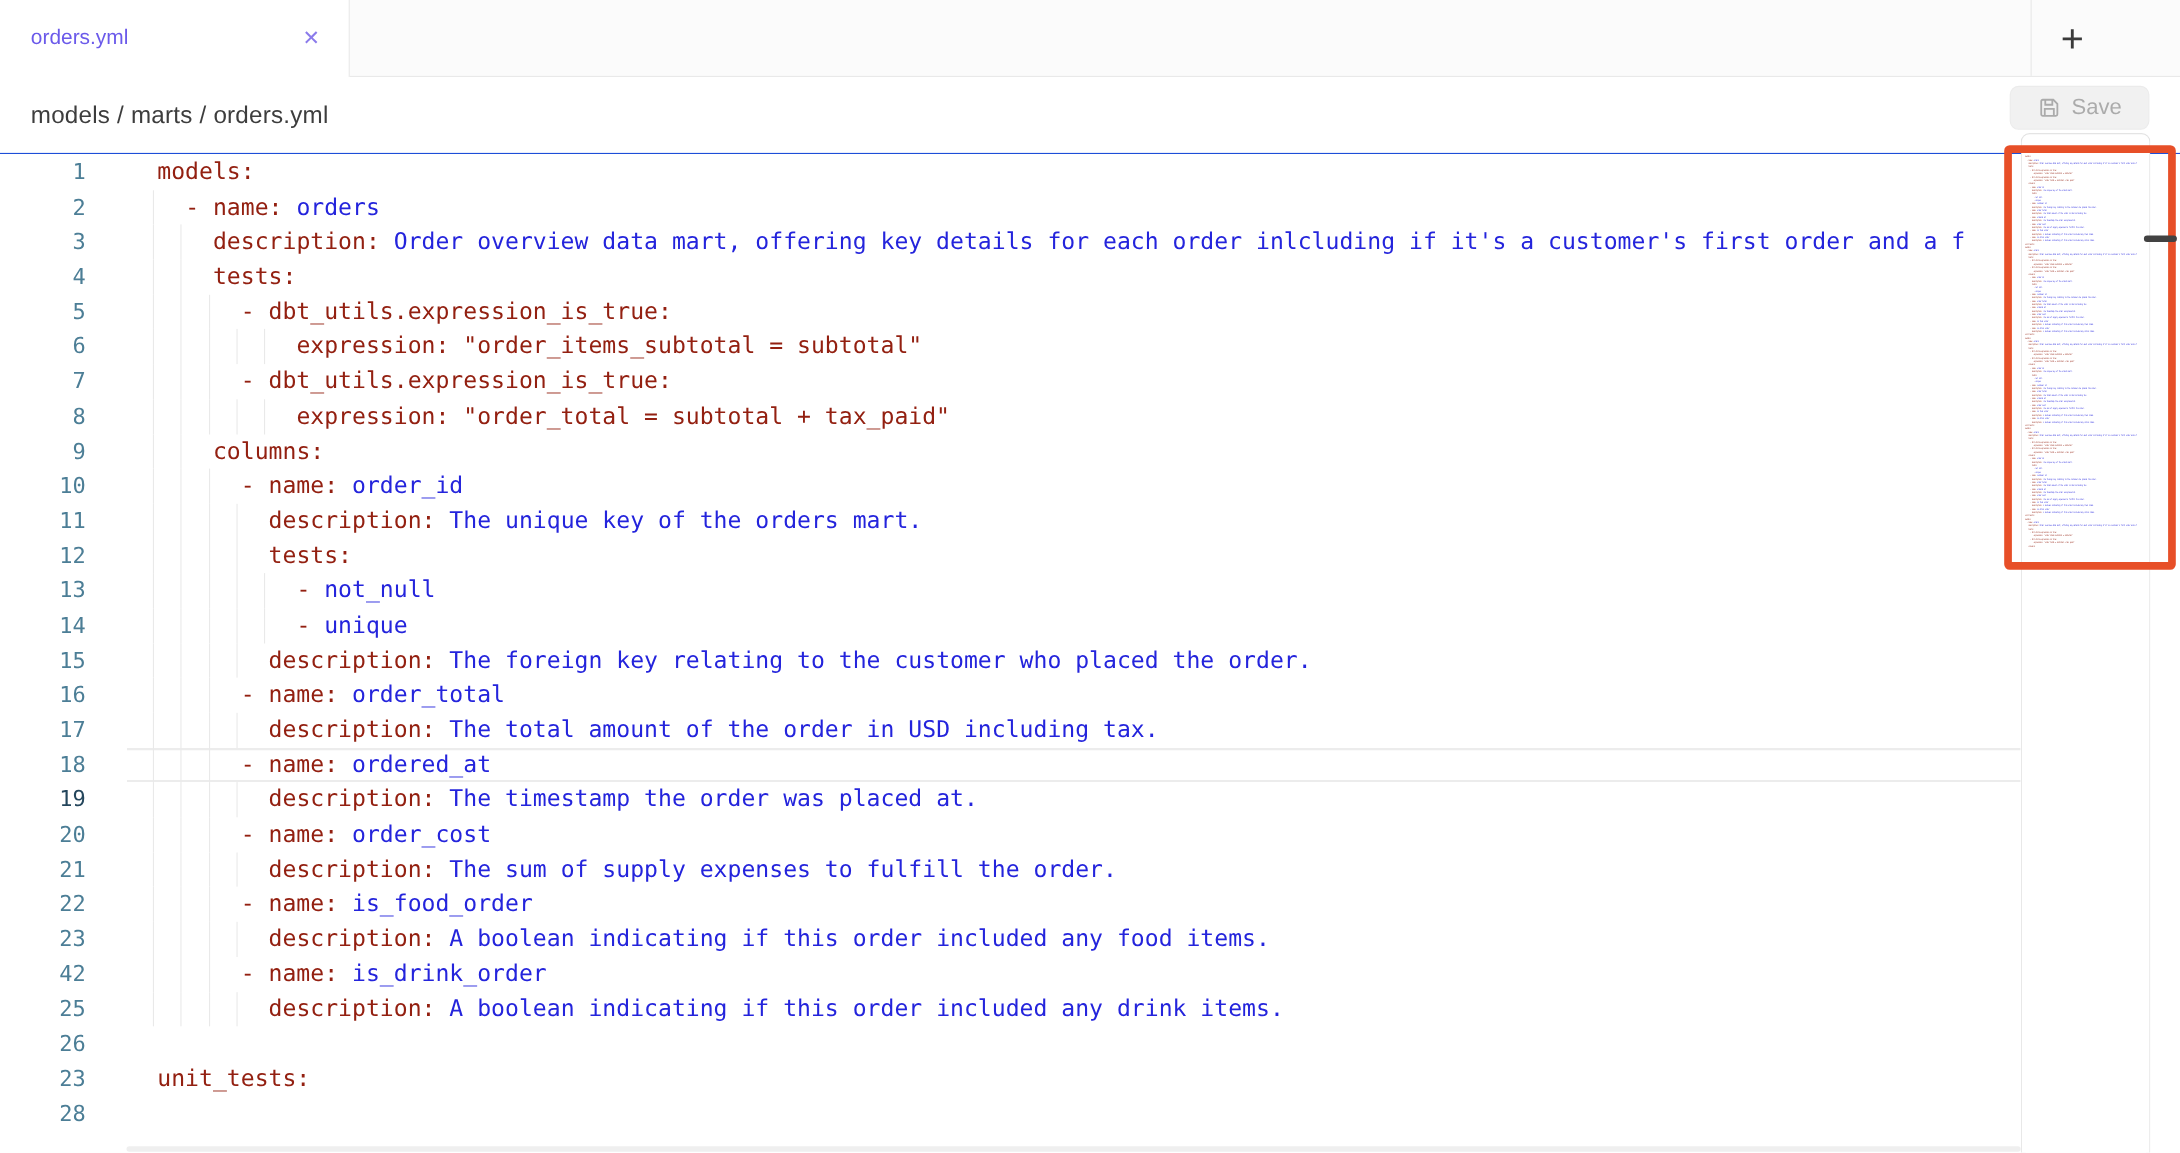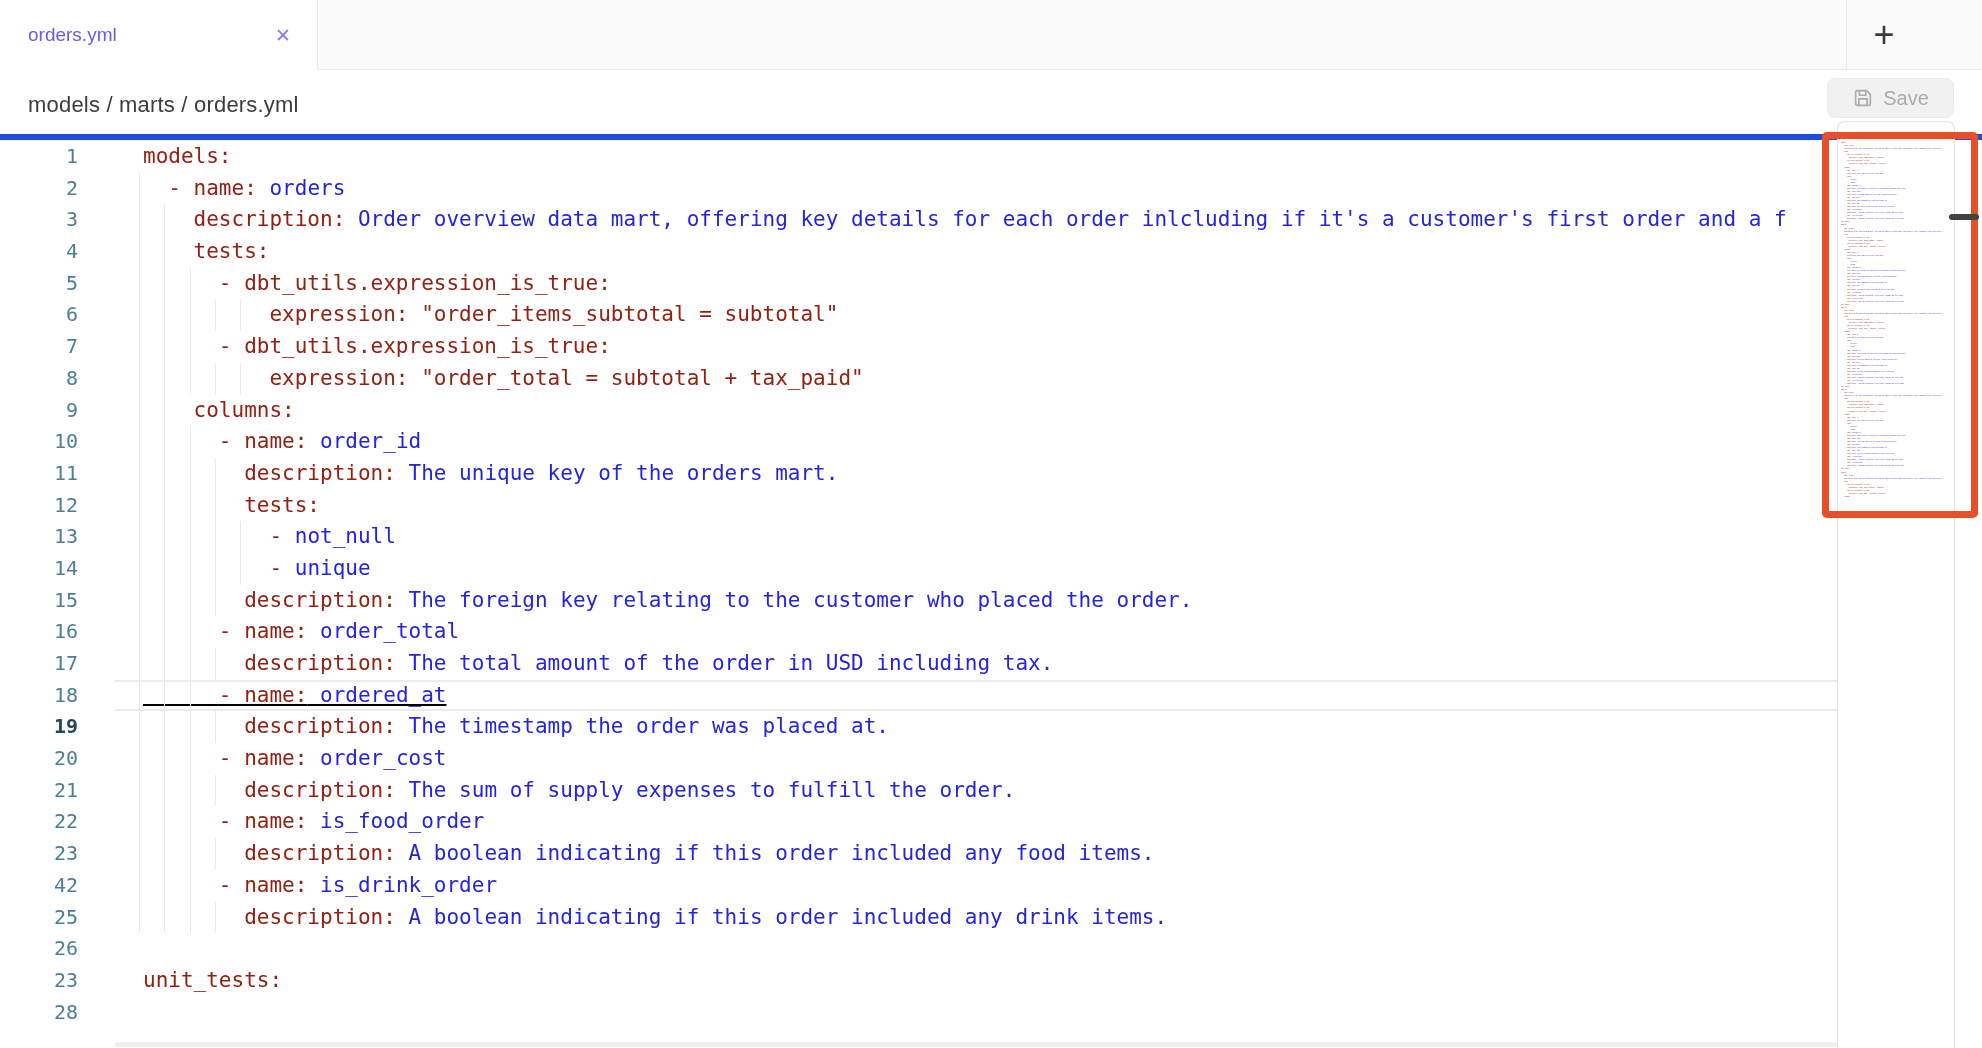--- a/index.html
+++ b/index.html
@@ -31,45 +31,45 @@
   .tab-close{color:#8B7BEB;font-size:19px;line-height:19px;padding:2px;}
   .tabbar-divider{position:absolute;left:1846px;top:0;width:1px;height:69px;background:#E9E9E9;}
   .new-tab{
     position:absolute;left:1860px;top:12px;width:48px;height:46px;border:none;background:transparent;
     font-size:36px;font-weight:300;color:#3A3A3A;line-height:40px;text-align:center;cursor:pointer;
     font-family:"Liberation Sans",sans-serif;
   }
   
   .breadcrumb-bar{
     position:absolute;left:0;top:70px;width:1982px;height:70px;background:#fff;
-    border-bottom:6px solid #1d4ed8;
+    border-bottom:1px solid #1d4ed8;
     padding-left:26px;
   }
   .breadcrumb{
     position:absolute;left:28px;top:22px;font-size:22px;color:#3D3D3D;letter-spacing:0.2px;
   }
   .save-btn{
     position:absolute;left:1827px;top:8px;width:127px;height:40px;border-radius:8px;
     background:#F1F1F1;border:1px solid #EBEBEB;display:flex;align-items:center;justify-content:center;
     gap:9px;color:var(--save-text);font-size:20px;font-weight:500;cursor:default;
     font-family:"Liberation Sans",sans-serif;z-index:5;
   }
   .save-btn svg{display:block;}
   
   .editor{position:absolute;left:0;top:140px;width:1982px;height:908px;background:#fff;}
   .code-font{font-family:"DejaVu Sans Mono","Liberation Mono",monospace;font-size:21px;line-height:31.7px;}
   .gutter{position:absolute;left:0;top:1px;width:115px;}
   .gutter .num{
     height:31.7px;text-align:right;padding-right:37px;color:var(--line-number);
     font-family:"DejaVu Sans Mono","Liberation Mono",monospace;font-size:20px;line-height:31.7px;
   }
-  .gutter .num.active{color:var(--line-number-active);font-weight:bold;}
+  .gutter .num.active{color:var(--line-number-active);font-weight:normal;}
   .code-rows{position:absolute;left:115px;top:1px;width:1722px;overflow:hidden;}
   .row{position:relative;height:31.7px;white-space:pre;}
-  .row.active{box-shadow:inset 0 2px 0 #ECECEC, inset 0 -2px 0 #ECECEC;text-decoration:underline;}
+  .row.active{box-shadow:inset 0 2px 0 #ECECEC, inset 0 -2px 0 #ECECEC;}
   .row pre{margin:0;padding-left:28px;white-space:pre;}
   .guide{position:absolute;top:0;width:1px;height:31.7px;background:#E9E9E9;}
   .m{color:var(--syntax-key);}
   .b{color:var(--syntax-value);}
   
   .minimap{
     position:absolute;left:1837px;top:121px;width:118px;height:927px;background:#fff;
     border:1px solid #E2E2E2;border-bottom:none;border-radius:8px 8px 0 0;z-index:3;
   }
   .minimap-clip{position:absolute;left:3px;top:19px;width:110px;height:357px;overflow:hidden;}

